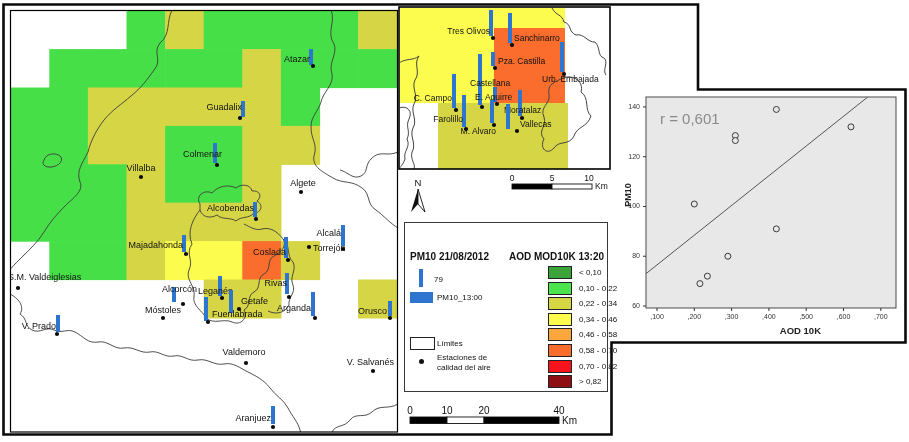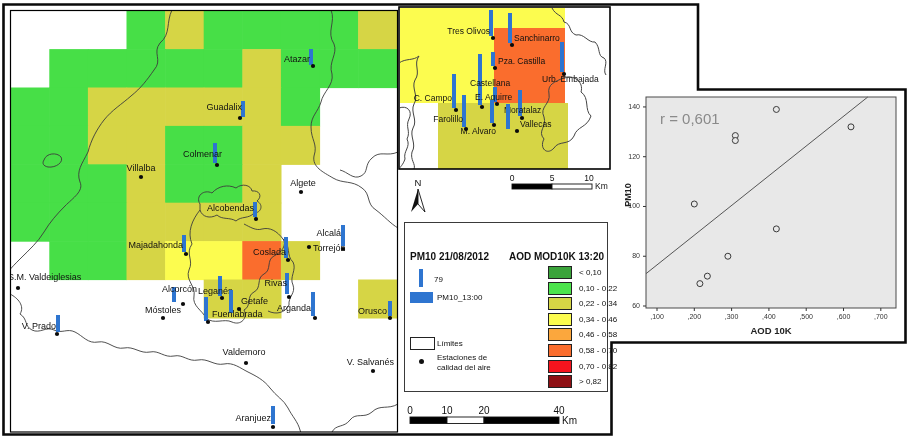--- a/index.html
+++ b/index.html
@@ -15,21 +15,21 @@
   .legend-item{font-size:8px;color:#111;white-space:nowrap;}
   #aod-classes{position:absolute;left:104px;top:44px;}
   .swatch-row{display:flex;align-items:center;height:11px;margin-bottom:4.6px;padding-left:39px;}
   .swatch{width:22px;height:11px;border:0.5px solid #222;margin-right:7px;flex:0 0 auto;}
   .tick-label{position:absolute;font-size:7px;color:#333;}
   .xtick{width:26px;text-align:center;}
   .ytick{width:18px;text-align:right;}
   #r-label{position:absolute;left:660px;top:100px;font-size:15px;color:#8a8a8a;margin-top:10px;}
   #ylabel{position:absolute;left:608px;top:190px;font-size:9px;font-weight:bold;color:#222;
     transform:rotate(-90deg);transform-origin:center;width:40px;text-align:center;}
-  #xlabel{position:absolute;left:721px;top:325px;width:100px;text-align:center;
+  #xlabel{position:absolute;left:721px;top:325px;width:100px;text-align:right;
     font-size:9.5px;font-weight:bold;color:#222;}
 </style>
 </head>
 <body>
 
 <div id="stage">
   <svg id="gfx" class="abs" style="left:0;top:0" width="909" height="442">
       <defs>
         <clipPath id="mapClip">
           <rect x="11" y="11" width="386" height="421"></rect>

